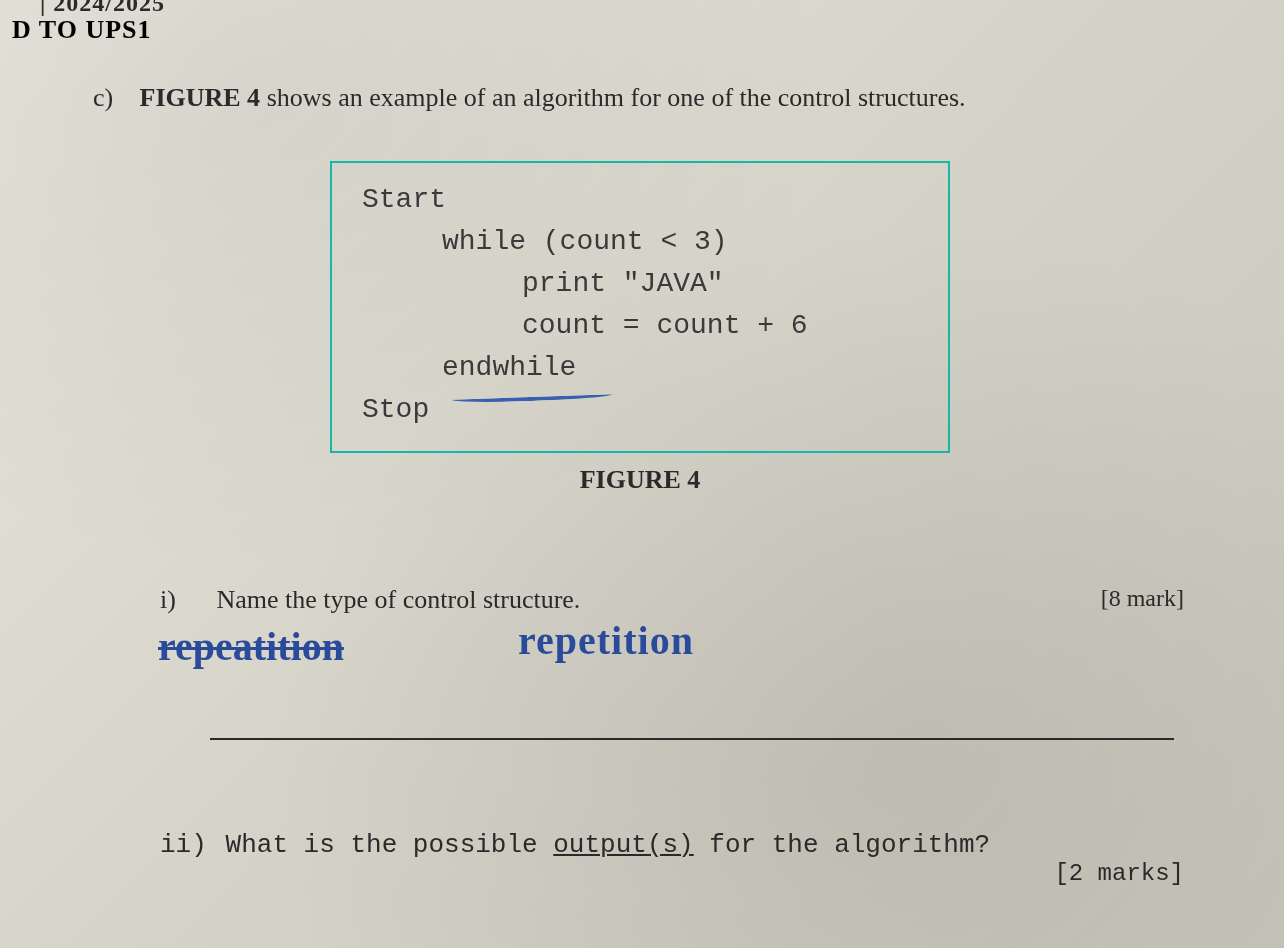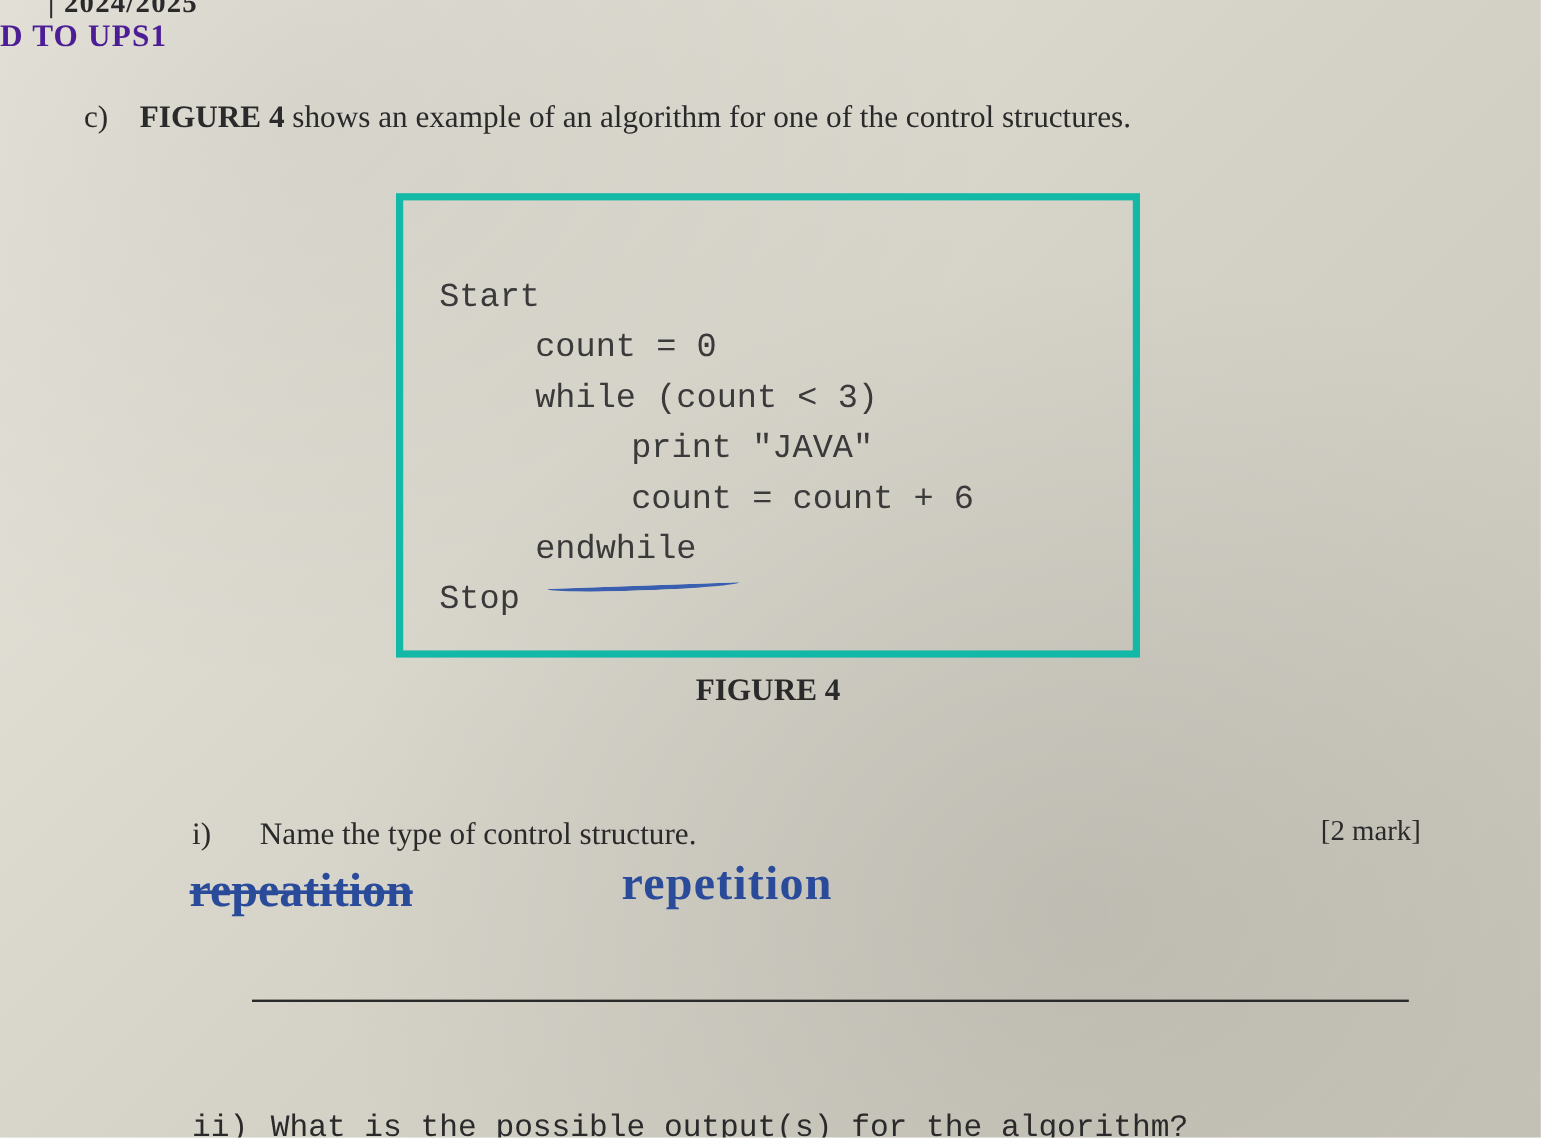--- a/index.html
+++ b/index.html
@@ -29,45 +29,45 @@
     .header-fragment {
       font-weight: bold;
       font-size: 24px;
       color: #2a2a2a;
       margin-top: -10px;
       letter-spacing: 1px;
     }
     .header-line2 {
       font-weight: bold;
       font-size: 26px;
-      color: #4c1d95;
+      color: #000000;
       letter-spacing: 1px;
       margin-top: -2px;
       margin-left: -40px;
-      padding-left: 0;
+      padding-left: 12px;
     }
     .question-c {
       margin-top: 38px;
-      margin-left: 30px;
+      margin-left: 53px;
       font-size: 26px;
       color: #2a2a2a;
     }
     .question-c .label {
       display: inline-block;
       width: 40px;
     }
     .question-c .bold {
       font-weight: bold;
     }
     .code-box {
-      border: 6px solid #14b8a6;
+      border: 2px solid #14b8a6;
       width: 620px;
       margin: 48px auto 0 auto;
       margin-left: 290px;
-      padding: 61px 30px 20px 30px;
+      padding: 16px 30px 20px 30px;
       font-family: 'Courier New', monospace;
       font-size: 28px;
       color: #3a3a3a;
       line-height: 1.5;
       position: relative;
     }
     .code-line {
       white-space: pre;
     }
     .indent1 { padding-left: 80px; }
@@ -163,35 +163,34 @@
   <div class="header-fragment"> | 2024/2025</div>
   <div class="header-line2">D TO UPS1</div>
 
   <div class="question-c">
     <span class="label">c)</span>
     <span class="bold">FIGURE 4</span><span> shows an example of an algorithm for one of the control structures.</span>
   </div>
 
   <div class="code-box">
     <div class="code-line">Start</div>
-    <div class="code-line indent1">count = 0</div>
     <div class="code-line indent1">while (count &lt; 3)</div>
     <div class="code-line indent2">print "JAVA"</div>
     <div class="code-line indent2">count = count + 6</div>
     <div class="code-line indent1">endwhile</div>
     <div class="code-line">Stop</div>
     <div class="blue-underline"></div>
   </div>
 
   <div class="figure-caption">FIGURE 4</div>
 
   <div class="sub-question">
     <span class="sub-label">i)</span>
     <span>Name the type of control structure.</span>
-    <span class="marks">[2 mark]</span>
+    <span class="marks">[8 mark]</span>
   </div>
 
   <div class="handwriting-row">
     <span class="handwritten hw1 strikethrough">repeatition</span>
     <span class="handwritten hw2">repetition</span>
   </div>
   <div class="answer-line"></div>
 
   <div class="sub-question-ii">
     <span class="sub-label">ii)</span>

